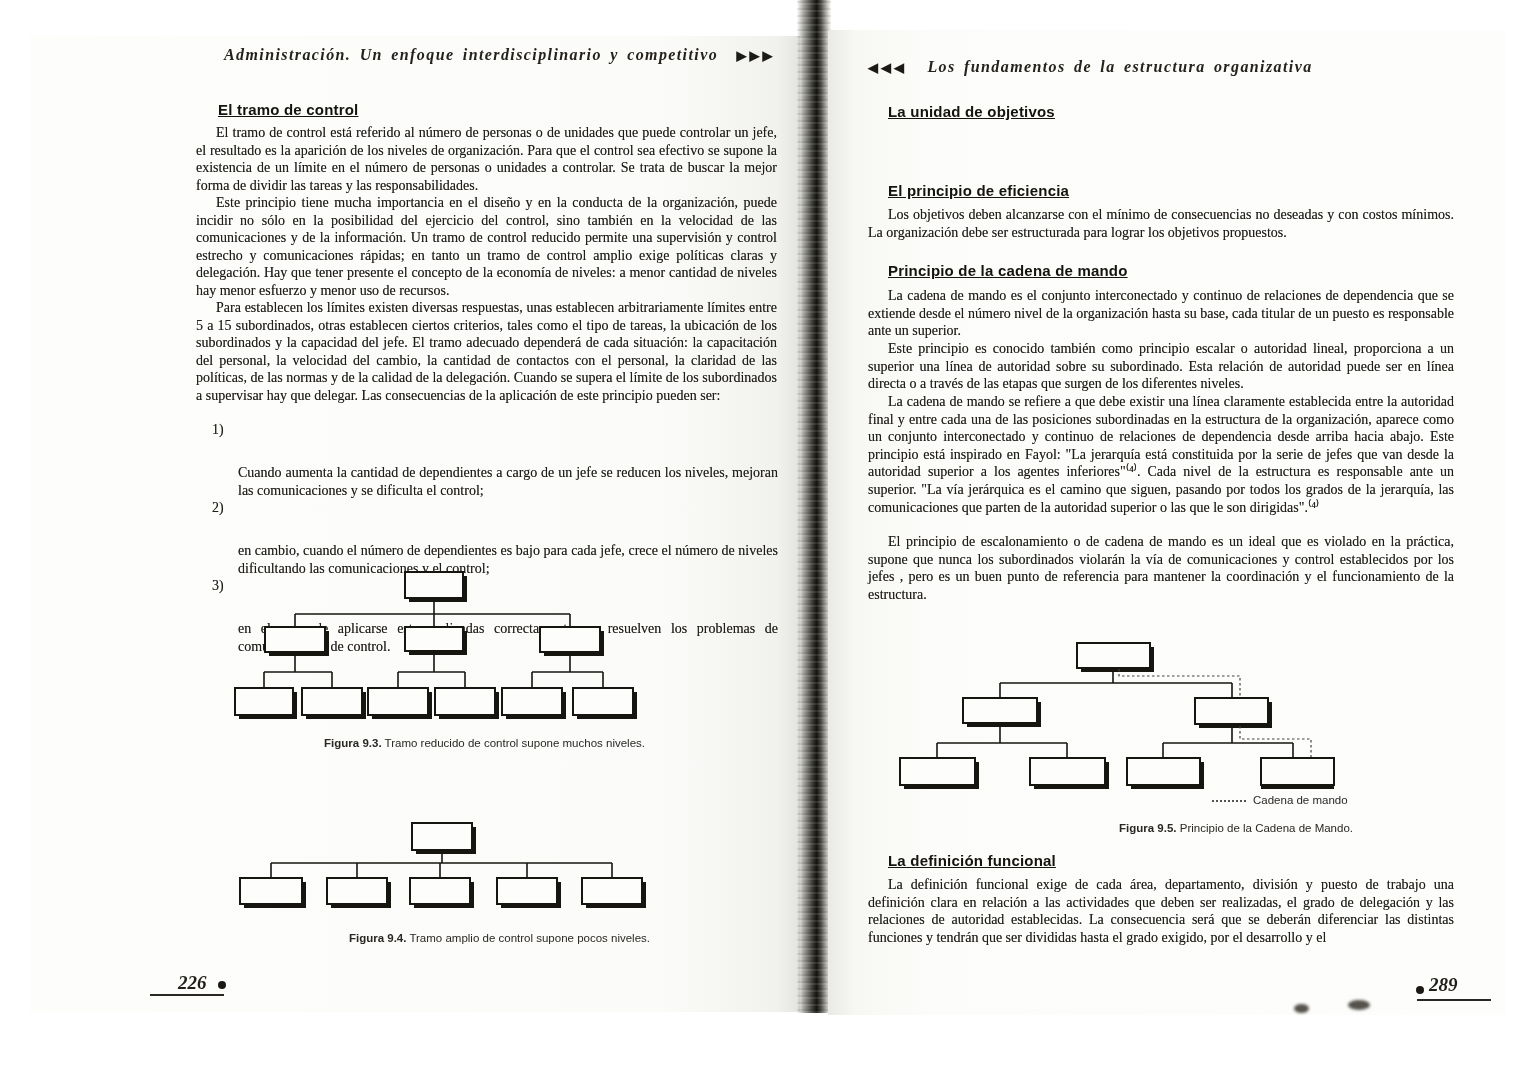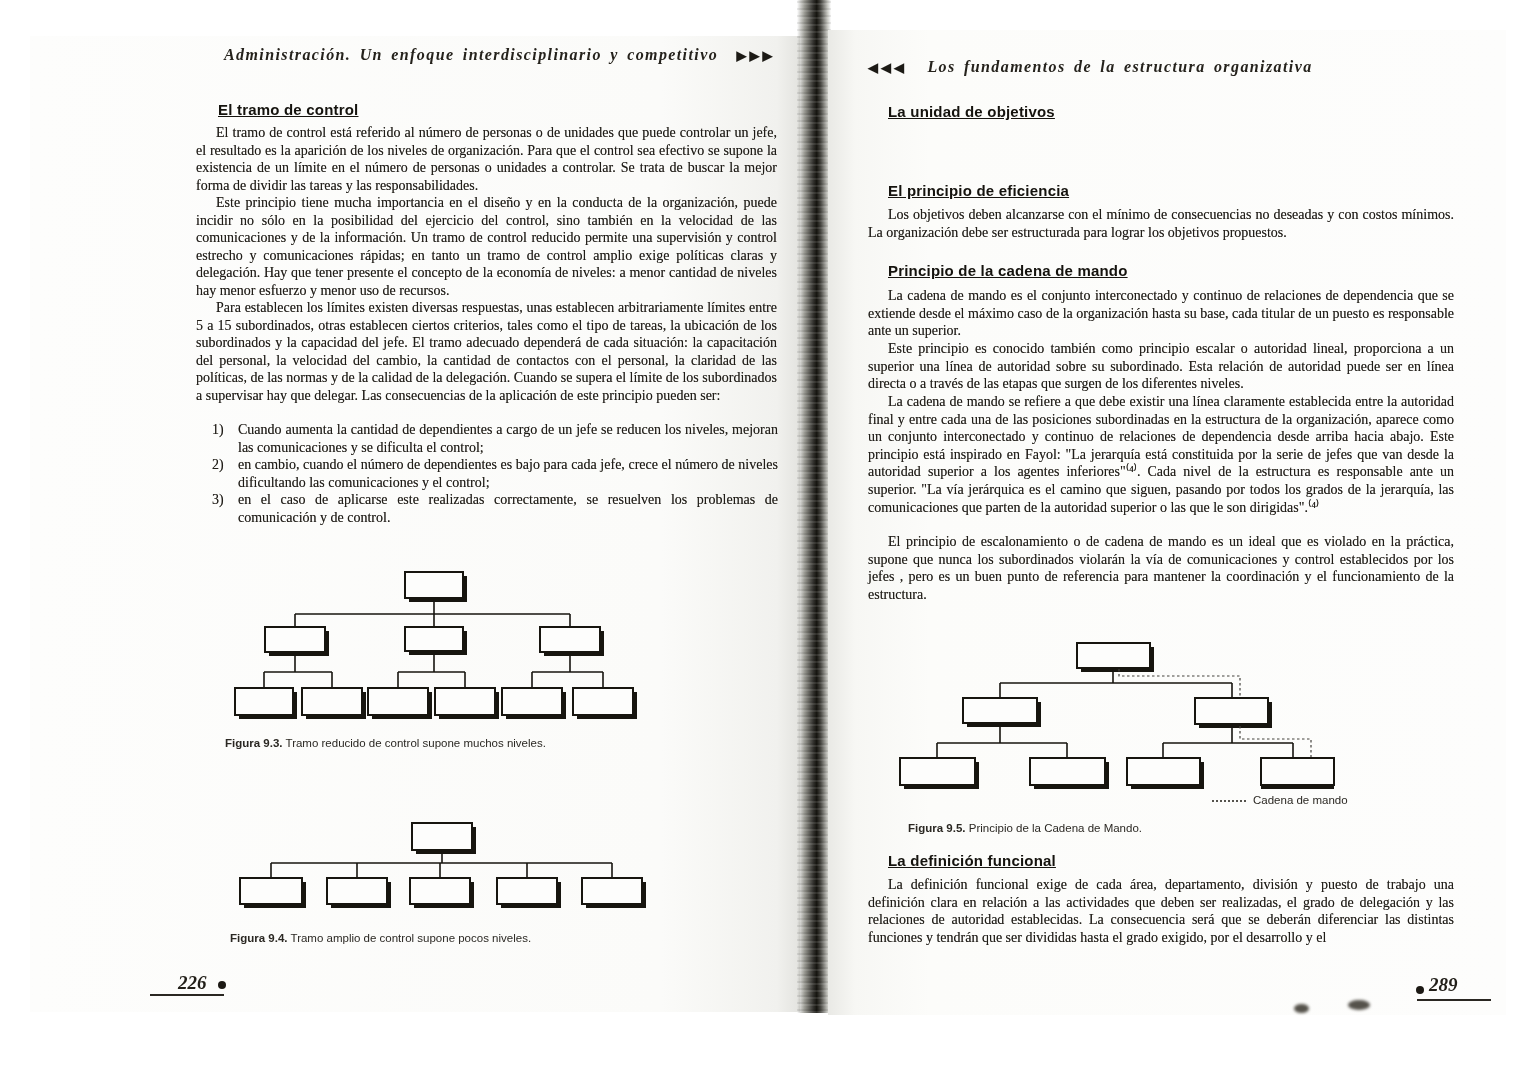--- a/index.html
+++ b/index.html
@@ -17,22 +17,22 @@
   .abs{position:absolute;}
   .running-head{font:italic bold 16px/20px "Liberation Serif",serif;color:#25221c;
      letter-spacing:1.4px;word-spacing:3px;white-space:nowrap;}
   .arrows{font-style:normal;font-size:13px;letter-spacing:3px;color:#1c1a15;}
   .sec-head{font:bold 15px/18px "Liberation Sans",sans-serif;color:#15130e;letter-spacing:0.2px;text-decoration:underline;}
   .body-text{font:14px/17.6px "Liberation Serif",serif;color:#201d18;text-align:justify;
      text-indent:20px;text-shadow:0 0 0.4px rgba(32,29,24,0.55);}
   .list .li{display:grid;grid-template-columns:26px 1fr;
      font:14px/17.6px "Liberation Serif",serif;color:#201d18;
      text-shadow:0 0 0.4px rgba(32,29,24,0.55);}
-  .list .t{text-align:justify;}
-  .caption{font:11.5px/14px "Liberation Sans",sans-serif;color:#2b2823;text-align:left;}
+  .list .t{text-align:justify;margin-top:43px;}
+  .caption{font:11.5px/14px "Liberation Sans",sans-serif;color:#2b2823;text-align:right;}
   .caption b{font-weight:bold;}
   .pagenum{font:italic bold 19px/20px "Liberation Serif",serif;color:#211e18;}
   .pn-line{position:absolute;height:2px;background:#2a2722;}
   .pn-dot{position:absolute;width:8px;height:8px;border-radius:50%;background:#1c1914;}
   svg.orgchart{position:absolute;overflow:visible;}
   .sh{fill:#17150f;}
   .bx{fill:#fdfdfc;stroke:#17150f;stroke-width:2;}
   .ln{stroke:#17150f;stroke-width:1.6;fill:none;}
   .dt{stroke:#44423d;stroke-width:1.2;fill:none;stroke-dasharray:2.5 2.5;}
   .legend{font:11.5px/13px "Liberation Sans",sans-serif;color:#2b2823;white-space:nowrap;}
@@ -143,21 +143,21 @@
     <span class="arrows" style="margin-right:12px;">◀◀◀</span>
     <span>Los fundamentos de la estructura organizativa</span>
   </div>
 
   <div class="abs sec-head" style="left:60px;top:73px;">La unidad de objetivos</div>
 
   <div class="abs sec-head" style="left:60px;top:152px;">El principio de eficiencia</div>
   <div class="abs body-text" style="left:40px;top:176px;width:586px;">Los objetivos deben alcanzarse con el mínimo de consecuencias no deseadas y con costos mínimos. La organización debe ser estructurada para lograr los objetivos propuestos.</div>
 
   <div class="abs sec-head" style="left:60px;top:232px;">Principio de la cadena de mando</div>
-  <div class="abs body-text" style="left:40px;top:257px;width:586px;">La cadena de mando es el conjunto interconectado y continuo de relaciones de dependencia que se extiende desde el máximo caso de la organización hasta su base, cada titular de un puesto es responsable ante un superior.</div>
+  <div class="abs body-text" style="left:40px;top:257px;width:586px;">La cadena de mando es el conjunto interconectado y continuo de relaciones de dependencia que se extiende desde el número nivel de la organización hasta su base, cada titular de un puesto es responsable ante un superior.</div>
   <div class="abs body-text" style="left:40px;top:310px;width:586px;">Este principio es conocido también como principio escalar o autoridad lineal, proporciona a un superior una línea de autoridad sobre su subordinado. Esta relación de autoridad puede ser en línea directa o a través de las etapas que surgen de los diferentes niveles.</div>
   <div class="abs body-text" style="left:40px;top:363px;width:586px;">La cadena de mando se refiere a que debe existir una línea claramente establecida entre la autoridad final y entre cada una de las posiciones subordinadas en la estructura de la organización, aparece como un conjunto interconectado y continuo de relaciones de dependencia desde arriba hacia abajo. Este principio está inspirado en Fayol: "La jerarquía está constituida por la serie de jefes que van desde la autoridad superior a los agentes inferiores"⁽⁴⁾. Cada nivel de la estructura es responsable ante un superior. "La vía jerárquica es el camino que siguen, pasando por todos los grados de la jerarquía, las comunicaciones que parten de la autoridad superior o las que le son dirigidas".⁽⁴⁾</div>
   <div class="abs body-text" style="left:40px;top:503px;width:586px;">El principio de escalonamiento o de cadena de mando es un ideal que es violado en la práctica, supone que nunca los subordinados violarán la vía de comunicaciones y control establecidos por los jefes , pero es un buen punto de referencia para mantener la coordinación y el funcionamiento de la estructura.</div>
 
   <svg class="orgchart" style="left:67px;top:608px;" width="445" height="155" viewBox="895 638 445 155">
     <g>
       <rect class="sh" x="1081" y="647" width="73" height="25"></rect>
       <rect class="sh" x="967" y="702" width="74" height="25"></rect>
         <rect class="sh" x="1199" y="702" width="73" height="26"></rect>
       <rect class="sh" x="904" y="762" width="75" height="27"></rect>

